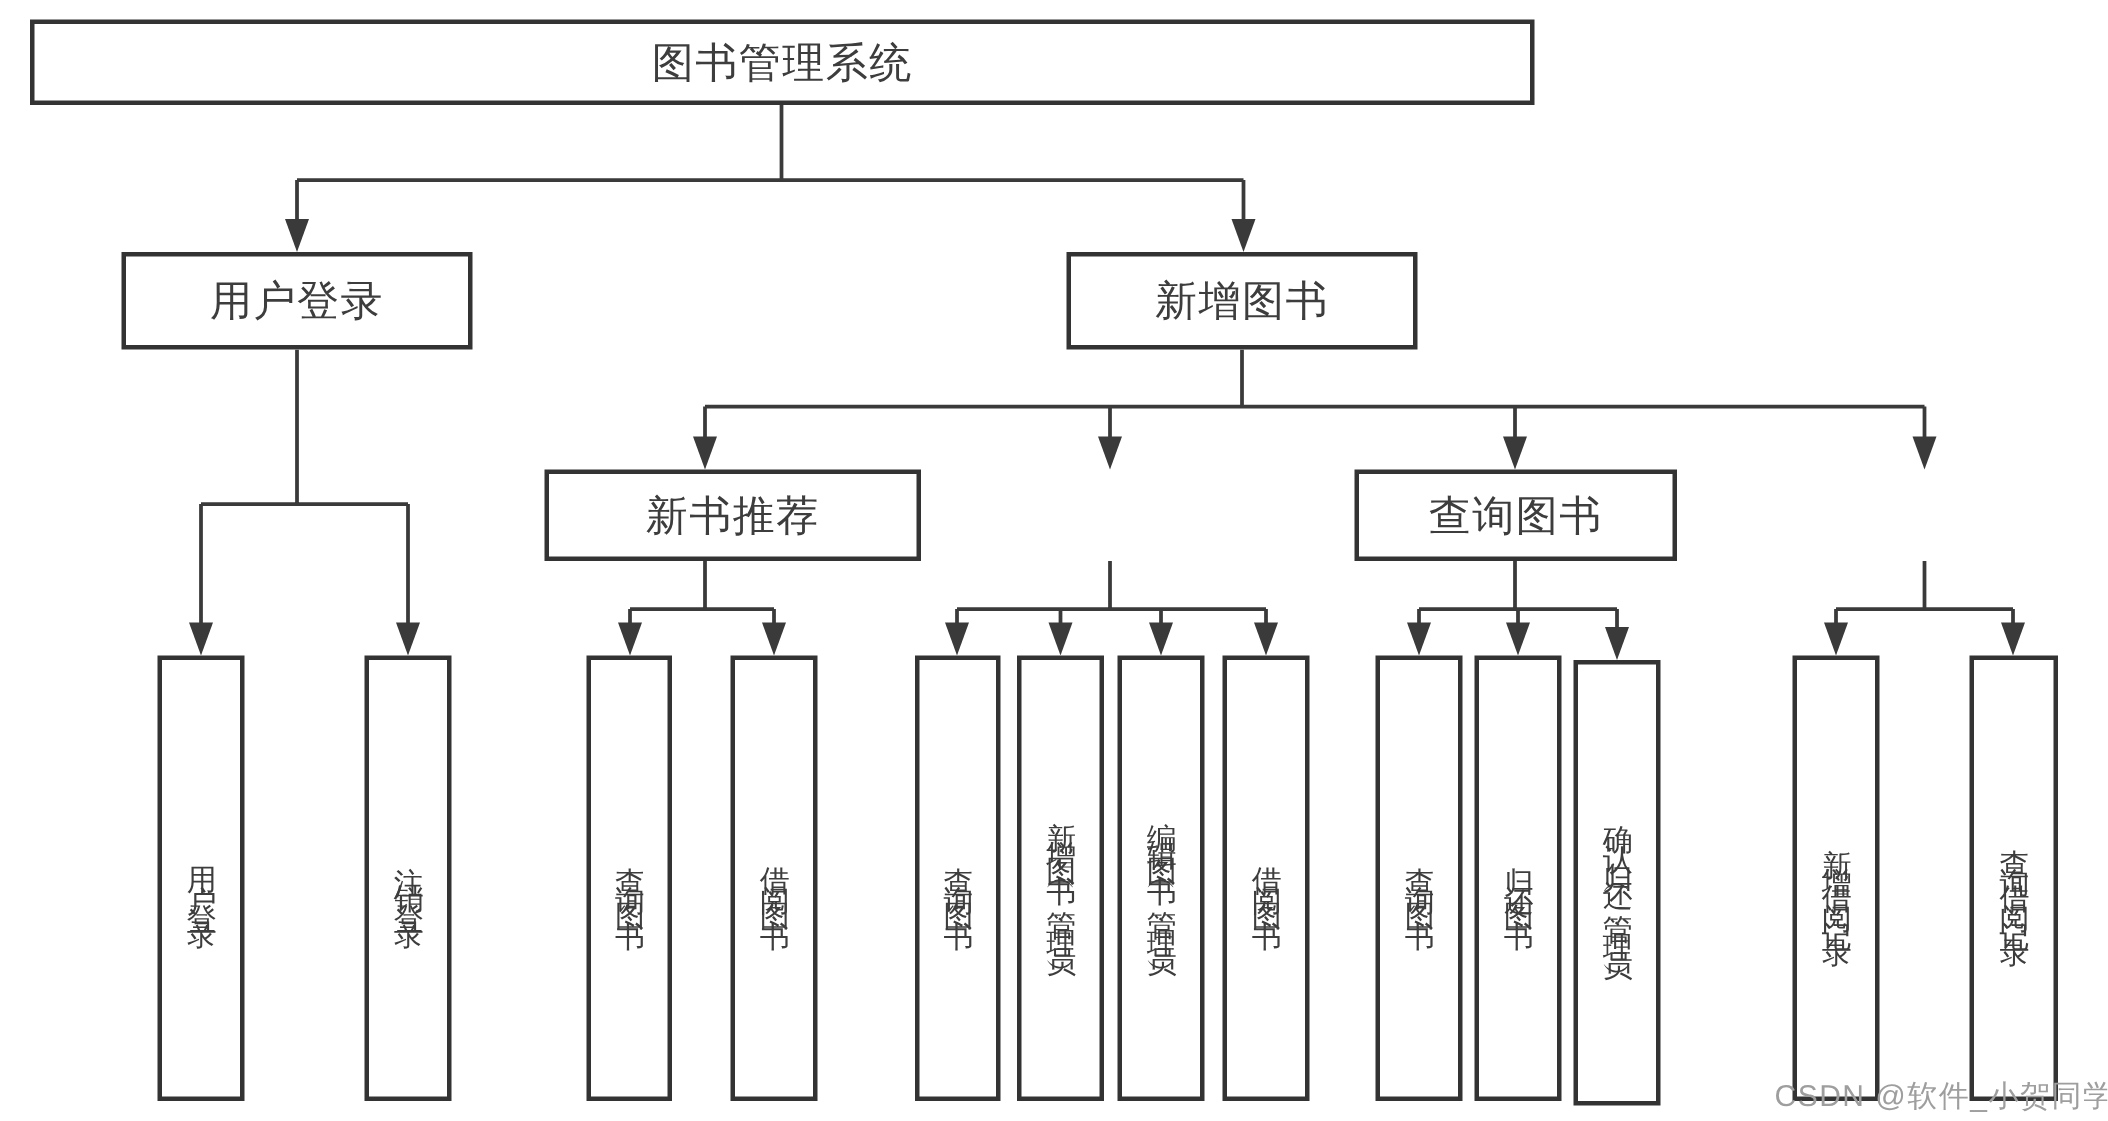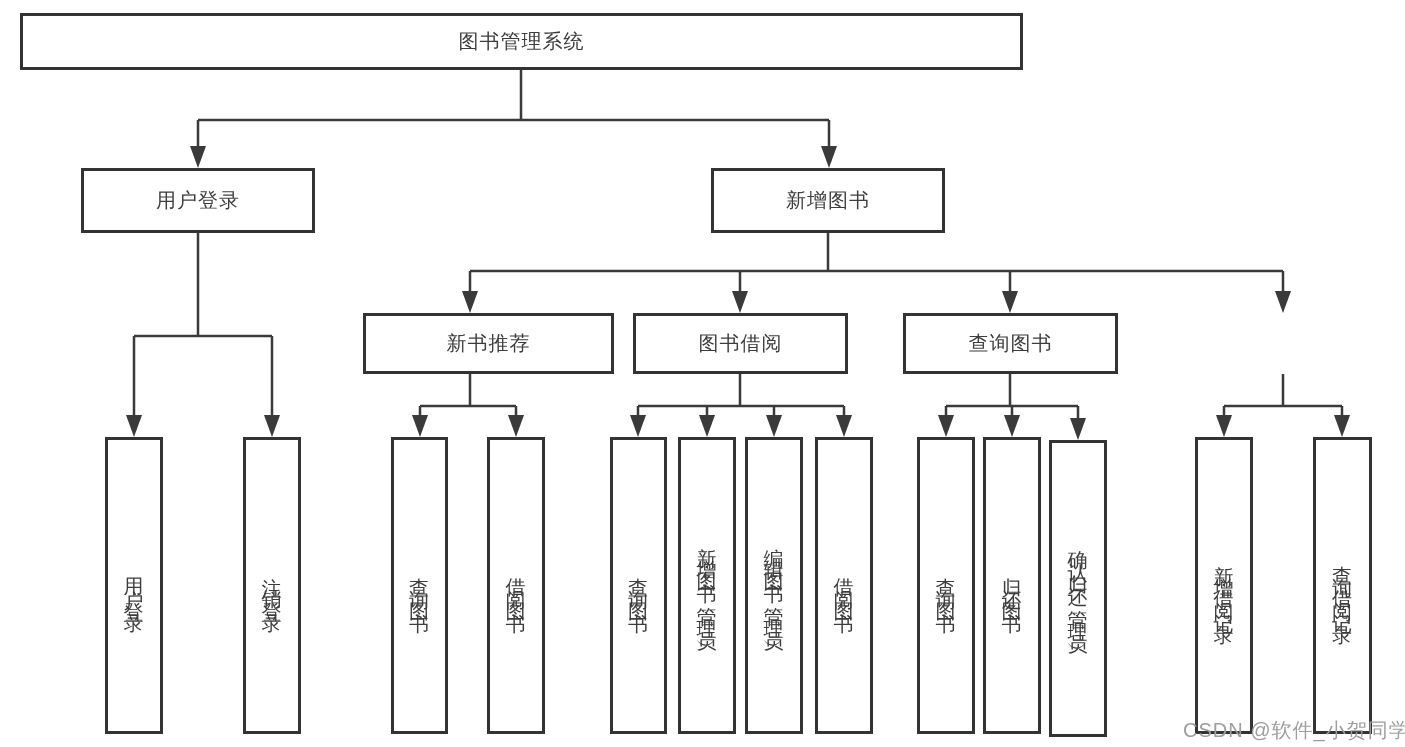--- a/index.html
+++ b/index.html
@@ -20,21 +20,21 @@
     position: absolute;
     box-sizing: border-box;
     background: #ffffff;
     border: 3px solid #333333;
     display: flex;
     align-items: center;
     justify-content: center;
     color: #3d3d3d;
   }
   .node.h span {
-    font-size: 20px;
+    font-size: 28px;
     letter-spacing: 1px;
     white-space: nowrap;
   }
   .node.v span {
     writing-mode: vertical-rl;
     text-orientation: mixed;
     font-size: 20px;
     line-height: 1;
     letter-spacing: 12px;
     white-space: nowrap;
@@ -108,23 +108,20 @@
   <div class="node h" style="left:81px;top:168px;width:234px;height:65px">
     <span>用户登录</span>
   </div>
   <div class="node h" style="left:711px;top:168px;width:234px;height:65px">
     <span>新增图书</span>
   </div>
 
   <div class="node h" style="left:363px;top:313px;width:251px;height:61px">
     <span>新书推荐</span>
   </div>
-  <div class="node h" style="left:633px;top:313px;width:215px;height:61px">
-    <span>图书借阅</span>
-  </div>
   <div class="node h" style="left:903px;top:313px;width:215px;height:61px">
     <span>查询图书</span>
   </div>
 
   <div class="node v" style="left:105px;top:437px;width:58px;height:297px">
     <span>用户登录</span>
   </div>
   <div class="node v" style="left:243px;top:437px;width:58px;height:297px">
     <span>注销登录</span>
   </div>

